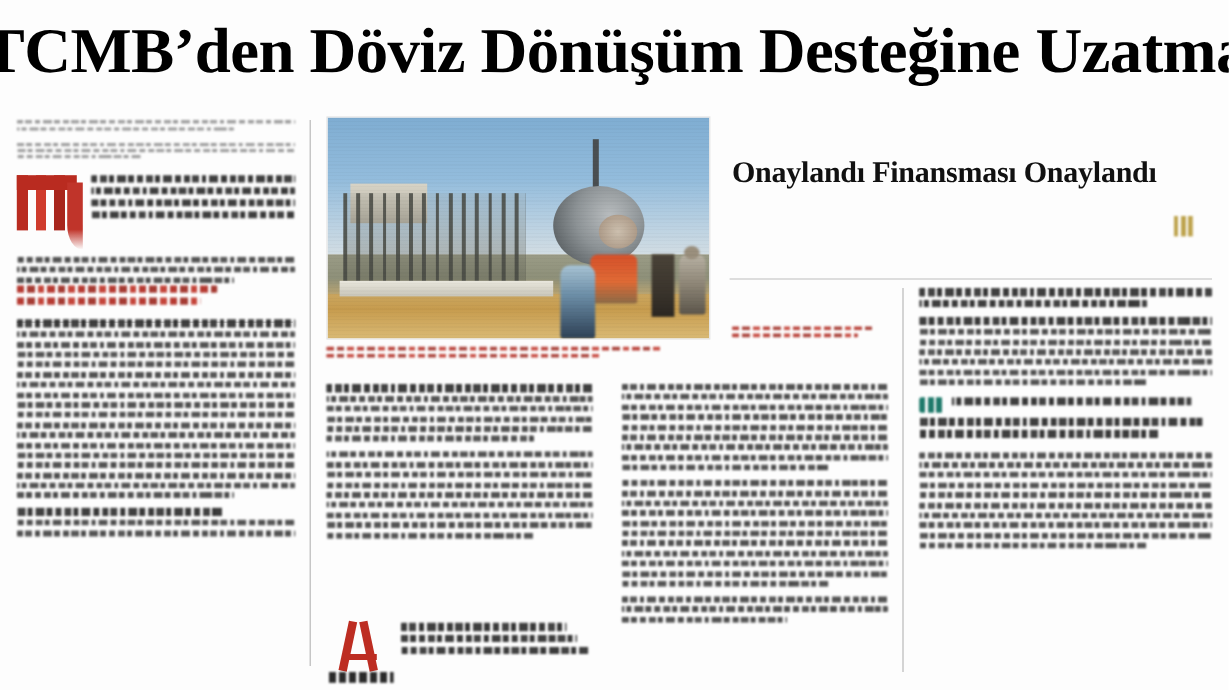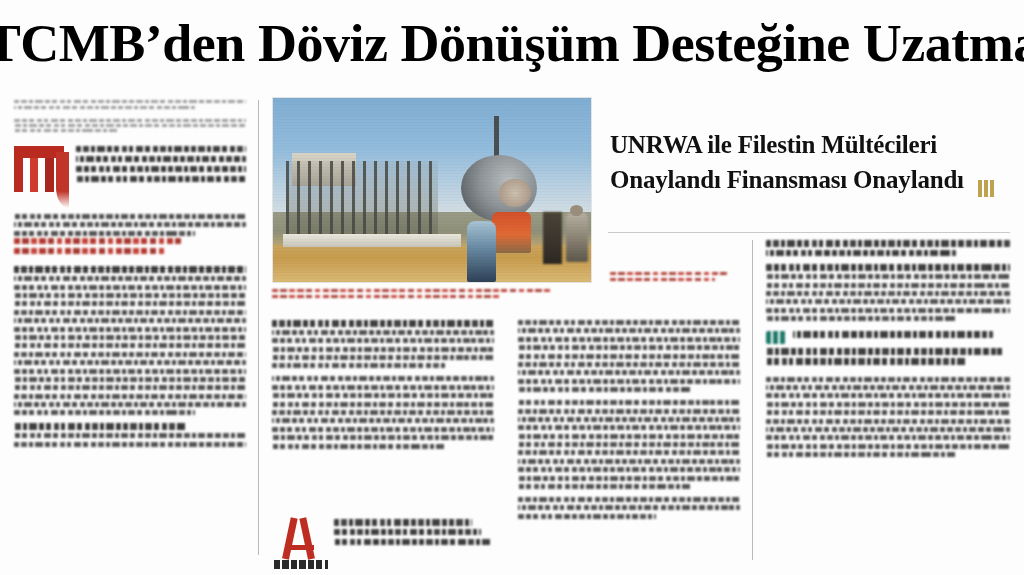--- a/index.html
+++ b/index.html
@@ -328,21 +328,20 @@
       <div class="ln v5 short2"></div>
     </div>
     <div class="para">
       <div class="ln"></div>
       <div class="ln v2"></div>
       <div class="ln v3 short"></div>
     </div>
   </div>
 
   <div class="col" style="left:610px; top:128px; width:400px;">
-    <div class="subhead">UNRWA ile Filestin Mültécileri</div>
     <div class="subhead">Onaylandı Finansması Onaylandı</div>
   </div>
   <div class="gold-mark" style="left:978px; top:180px;"></div>
 
   <div class="col blurtext" style="left:610px; top:272px; width:150px;">
     <div class="ln red tiny" style="width:78%;"></div>
     <div class="ln red tiny v3" style="width:70%;"></div>
   </div>
 
   <div class="col blurtext" style="left:520px; top:240px; width:222px;">

